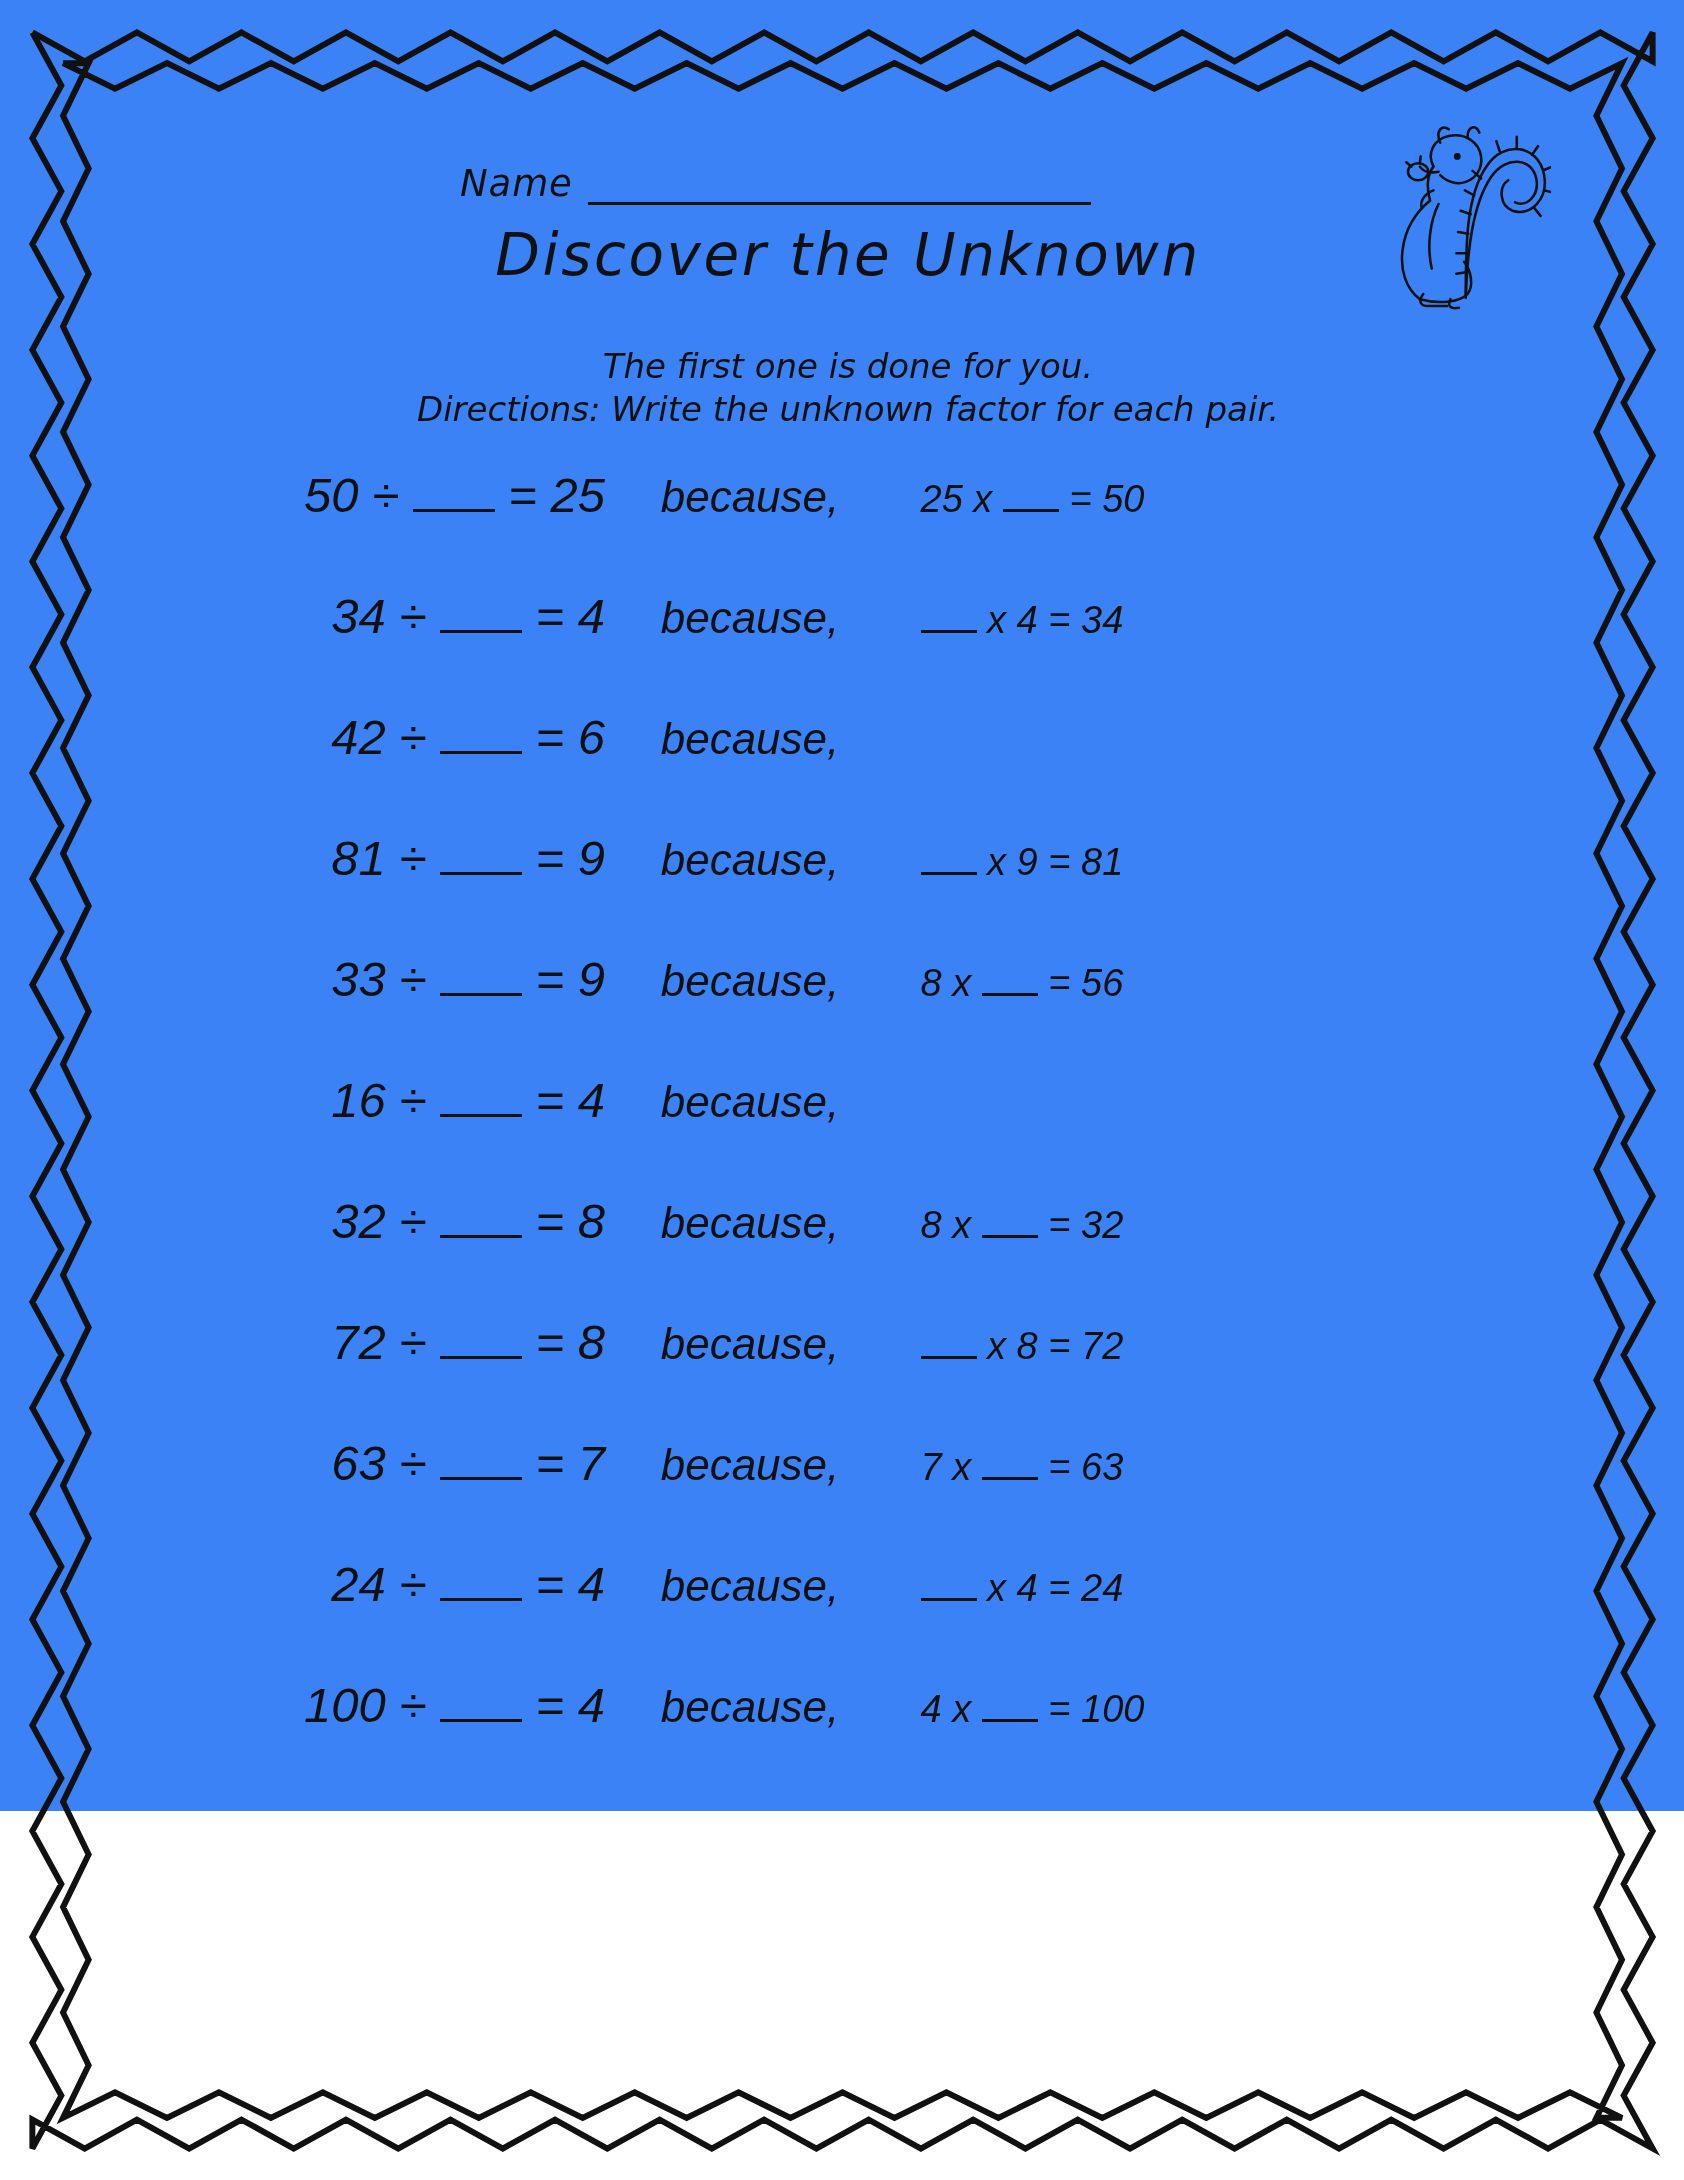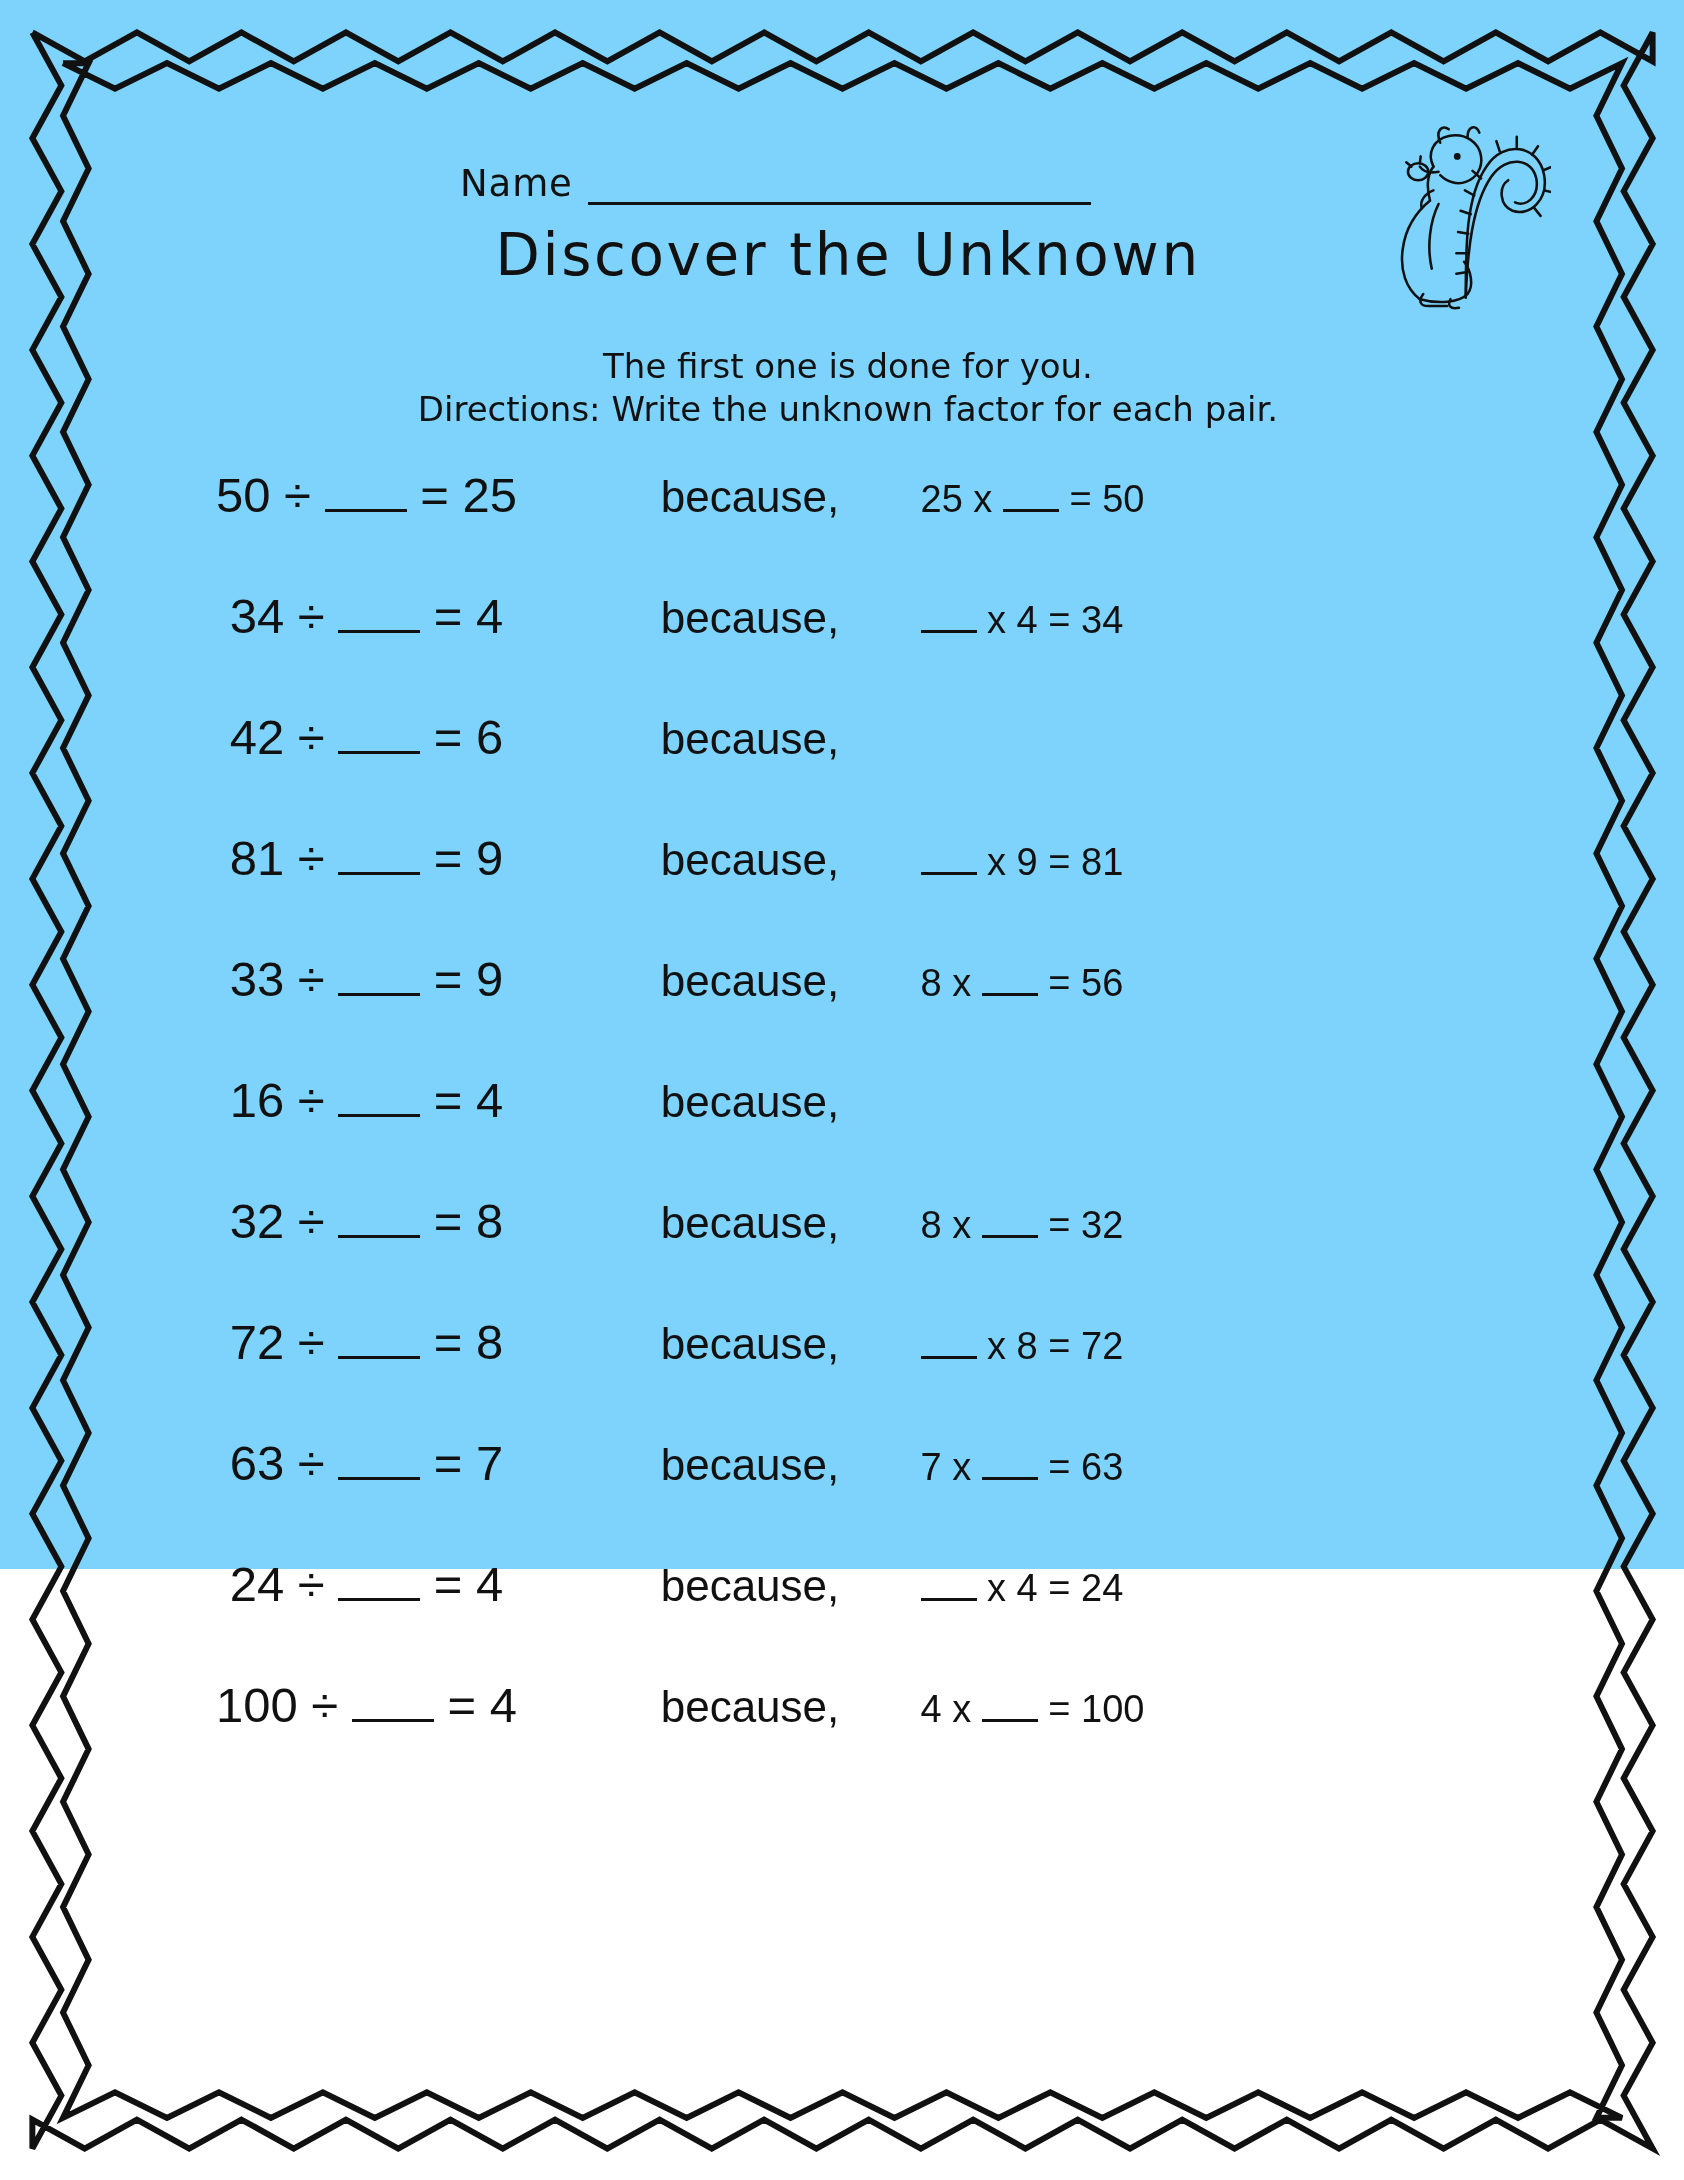--- a/index.html
+++ b/index.html
@@ -11,22 +11,23 @@
     width: 1685px;
     height: 2181px;
     font-family: "Liberation Sans", sans-serif;
     color: #111111;
     overflow: hidden;
   }
 
   .page {
     position: relative;
     width: 1685px;
-    height: 1569px;
-    background: #7dd3fc;
+    height: 1811px;
+    background: #3b82f6;
+    font-style: italic;
   }
 
   
   .border-svg {
     position: absolute;
     left: 0;
     top: 0;
     width: 1685px;
     height: 2181px;
     pointer-events: none;
@@ -105,21 +106,21 @@
     top: 362px;
     width: 1440px;
   }
   .prob-row {
     display: flex;
     align-items: baseline;
     height: 121px;
   }
   .col-div {
     width: 477px;
-    text-align: center;
+    text-align: right;
     padding-right: 8.5px;
     font-size: 49px;
     white-space: nowrap;
   }
   .col-because {
     width: 273px;
     text-align: center;
     font-size: 44px;
     white-space: nowrap;
     margin-top: 8px;

